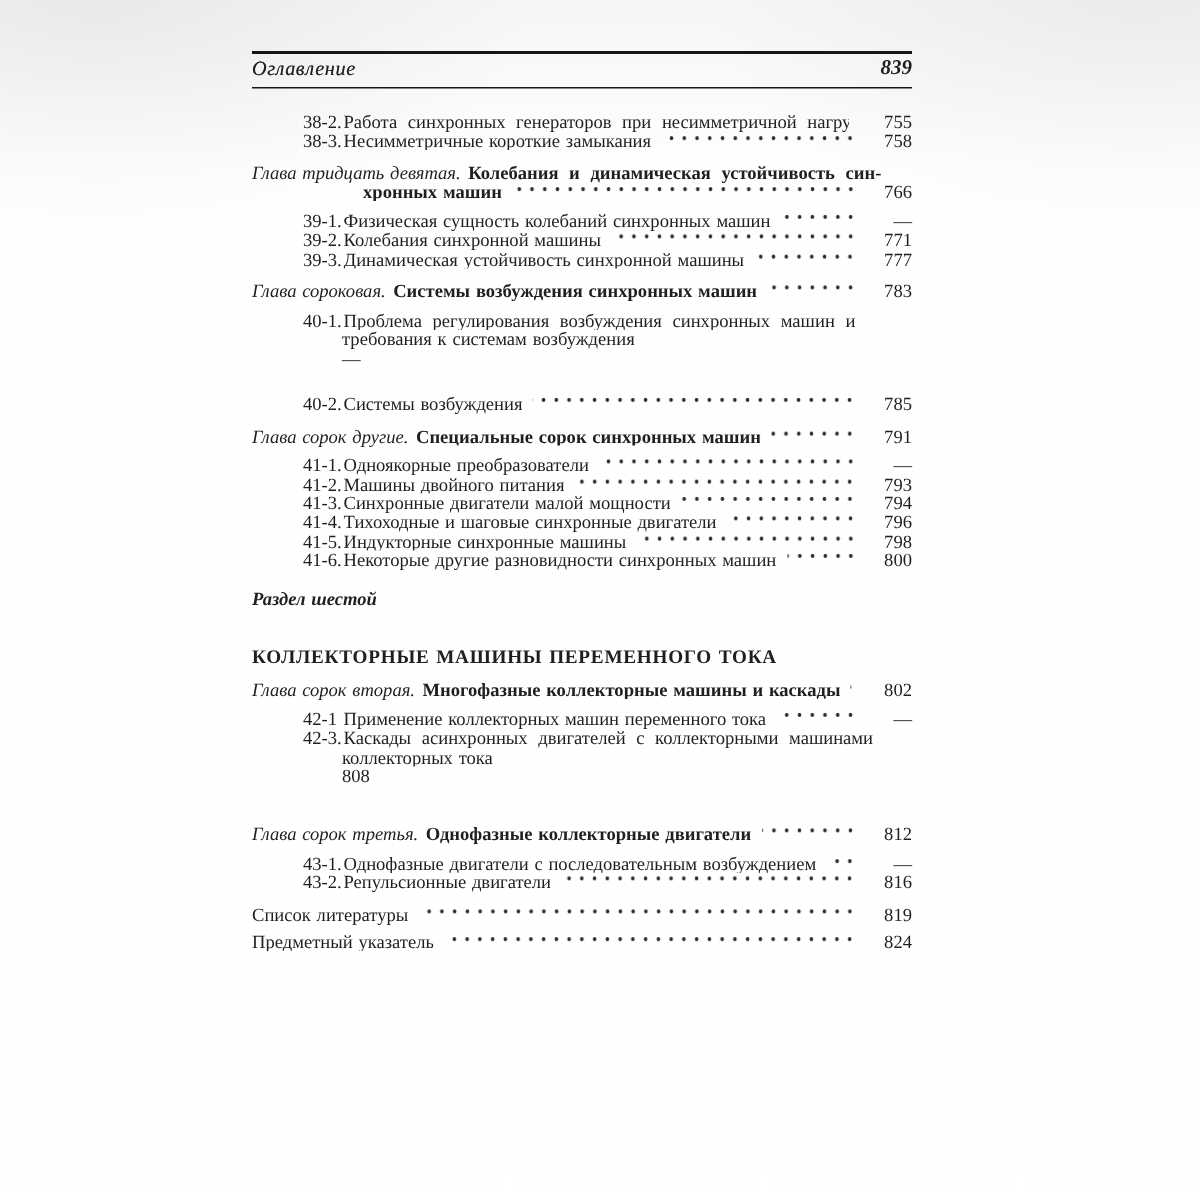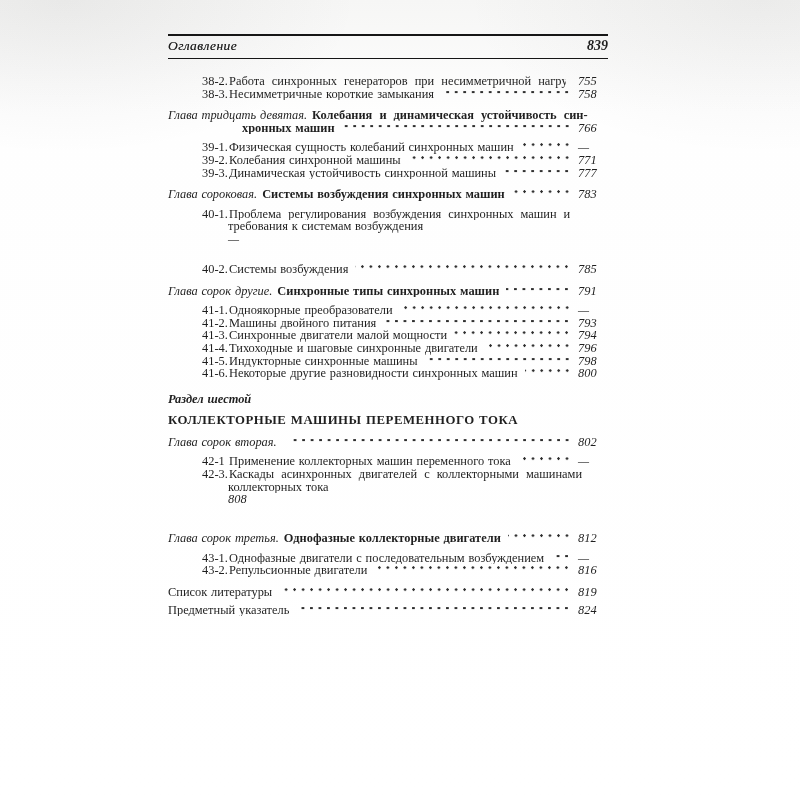--- a/index.html
+++ b/index.html
@@ -43,29 +43,29 @@
   .chapter .text,.bold .text{font-weight:bold;}
   .leader{
     flex:1 1 auto;align-self:stretch;
     margin:0 5px 0 7px;
     background-image:radial-gradient(circle, #2b2b2b 1.05px, transparent 1.45px);
     background-size:8.5px 100%;
     background-repeat:repeat-x;
     background-position:right 2px bottom 2.5px;
   }
   .noleader{background:none;}
-  .page-col{flex:0 0 30px;font-style:italic;}
+  .page-col{flex:0 0 30px;text-align:right;}
   .entry{padding-left:34px;}
   .entry-cont{padding-left:60px;flex-direction:column;}
   .chapter-cont{padding-left:74px;}
   .chapter{margin-top:9px;}
   .entry-first{margin-top:7px;}
   .section-label{margin-top:13px;font-weight:bold;font-style:italic;}
   .section-label .text{font-weight:bold;}
-  .section-title{margin-top:9px;}
+  .section-title{margin-top:27px;}
   .section-title .text{font-weight:bold;letter-spacing:0.5px;font-size:12.8px;}
   .backmatter-first{margin-top:9px;}
   .backmatter{margin-top:5px;}
 </style>
 </head>
 <body>
 
 <div class="page">
   <div class="content">
     <div class="header">
@@ -130,21 +130,21 @@
           <span class="page-col">—</span>
         </div>
         <div class="row entry">
           <span class="num">40-2.</span>
           <span class="text">Системы возбуждения</span>
           <span class="leader"></span>
           <span class="page-col">785</span>
         </div>
         <div class="row chapter">
           <span class="prefix">Глава сорок другие.</span>
-          <span class="text">Синхронные типы синхронных машин</span>
+          <span class="text">Специальные сорок синхронных машин</span>
           <span class="leader"></span>
           <span class="page-col">791</span>
         </div>
         <div class="row entry entry-first">
           <span class="num">41-1.</span>
           <span class="text">Одноякорные преобразователи</span>
           <span class="leader"></span>
           <span class="page-col">—</span>
         </div>
         <div class="row entry">
@@ -180,20 +180,21 @@
         <div class="row section-label">
           <span class="text">Раздел шестой</span>
           <span class="leader noleader"></span>
         </div>
         <div class="row section-title">
           <span class="text">КОЛЛЕКТОРНЫЕ МАШИНЫ ПЕРЕМЕННОГО ТОКА</span>
           <span class="leader noleader"></span>
         </div>
         <div class="row chapter">
           <span class="prefix">Глава сорок вторая.</span>
+          <span class="text">Многофазные коллекторные машины и каскады</span>
           <span class="leader"></span>
           <span class="page-col">802</span>
         </div>
         <div class="row entry entry-first">
           <span class="num">42-1</span>
           <span class="text">Применение коллекторных машин переменного тока</span>
           <span class="leader"></span>
           <span class="page-col">—</span>
         </div>
         <div class="row entry fill">

